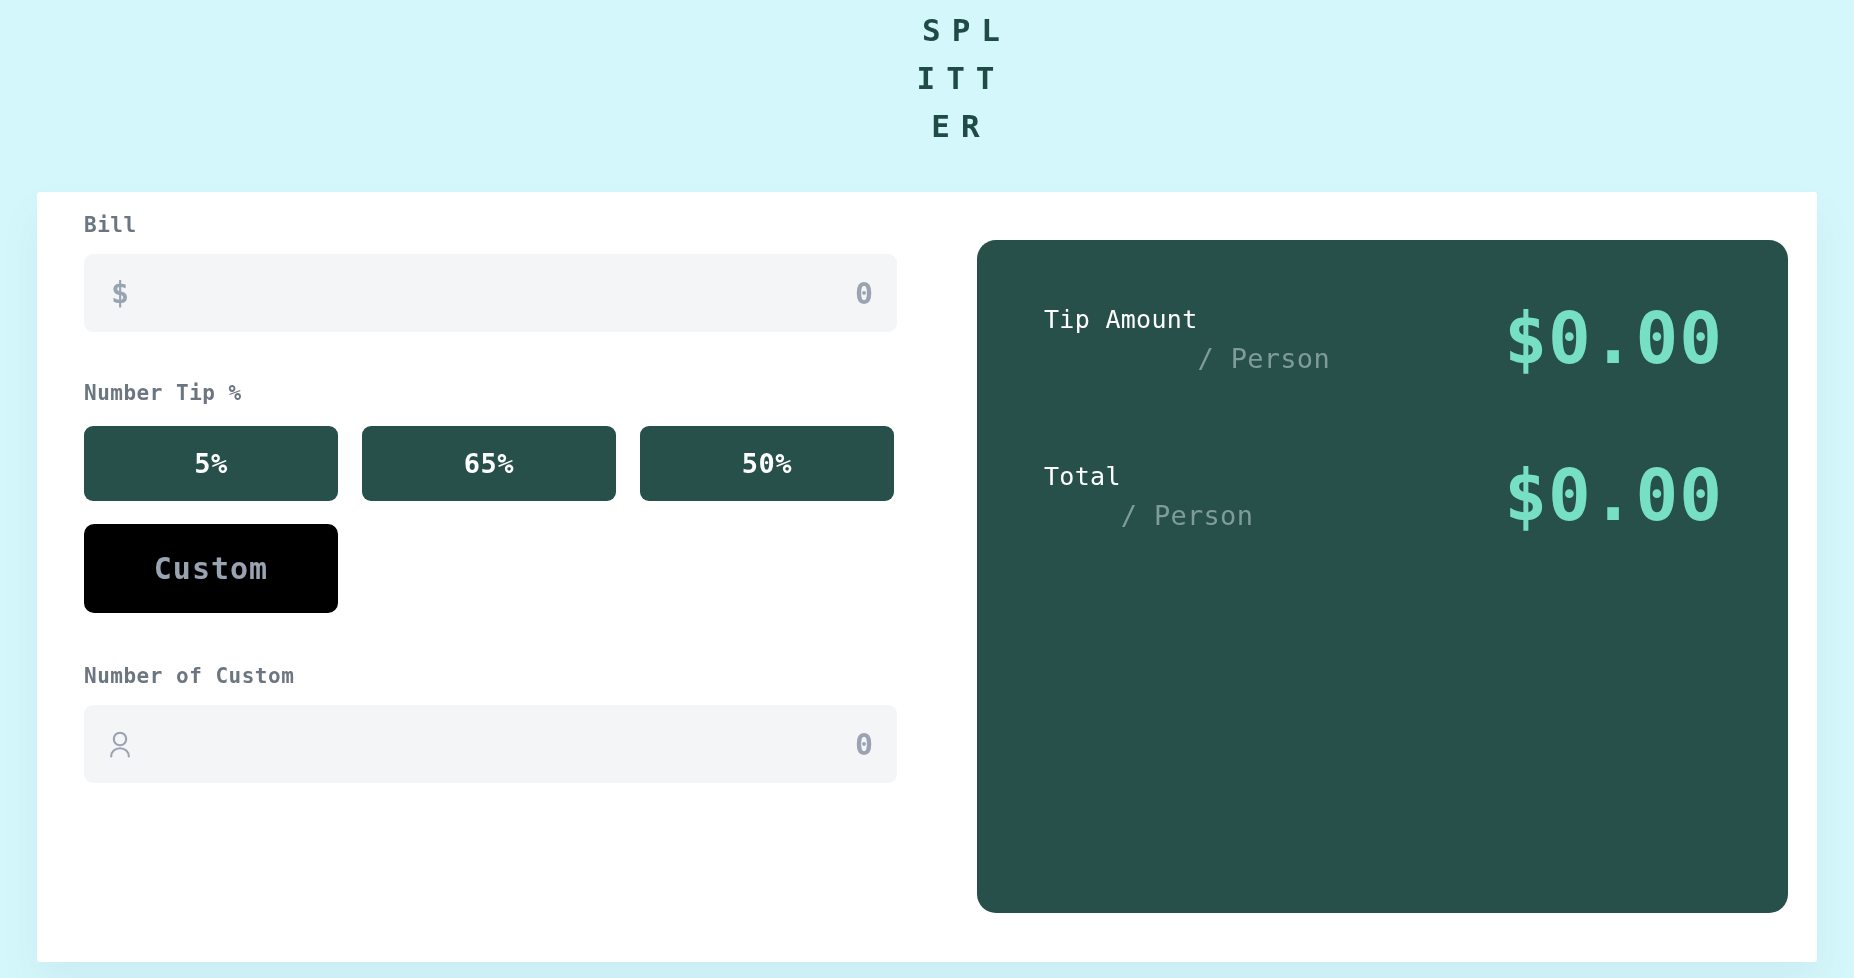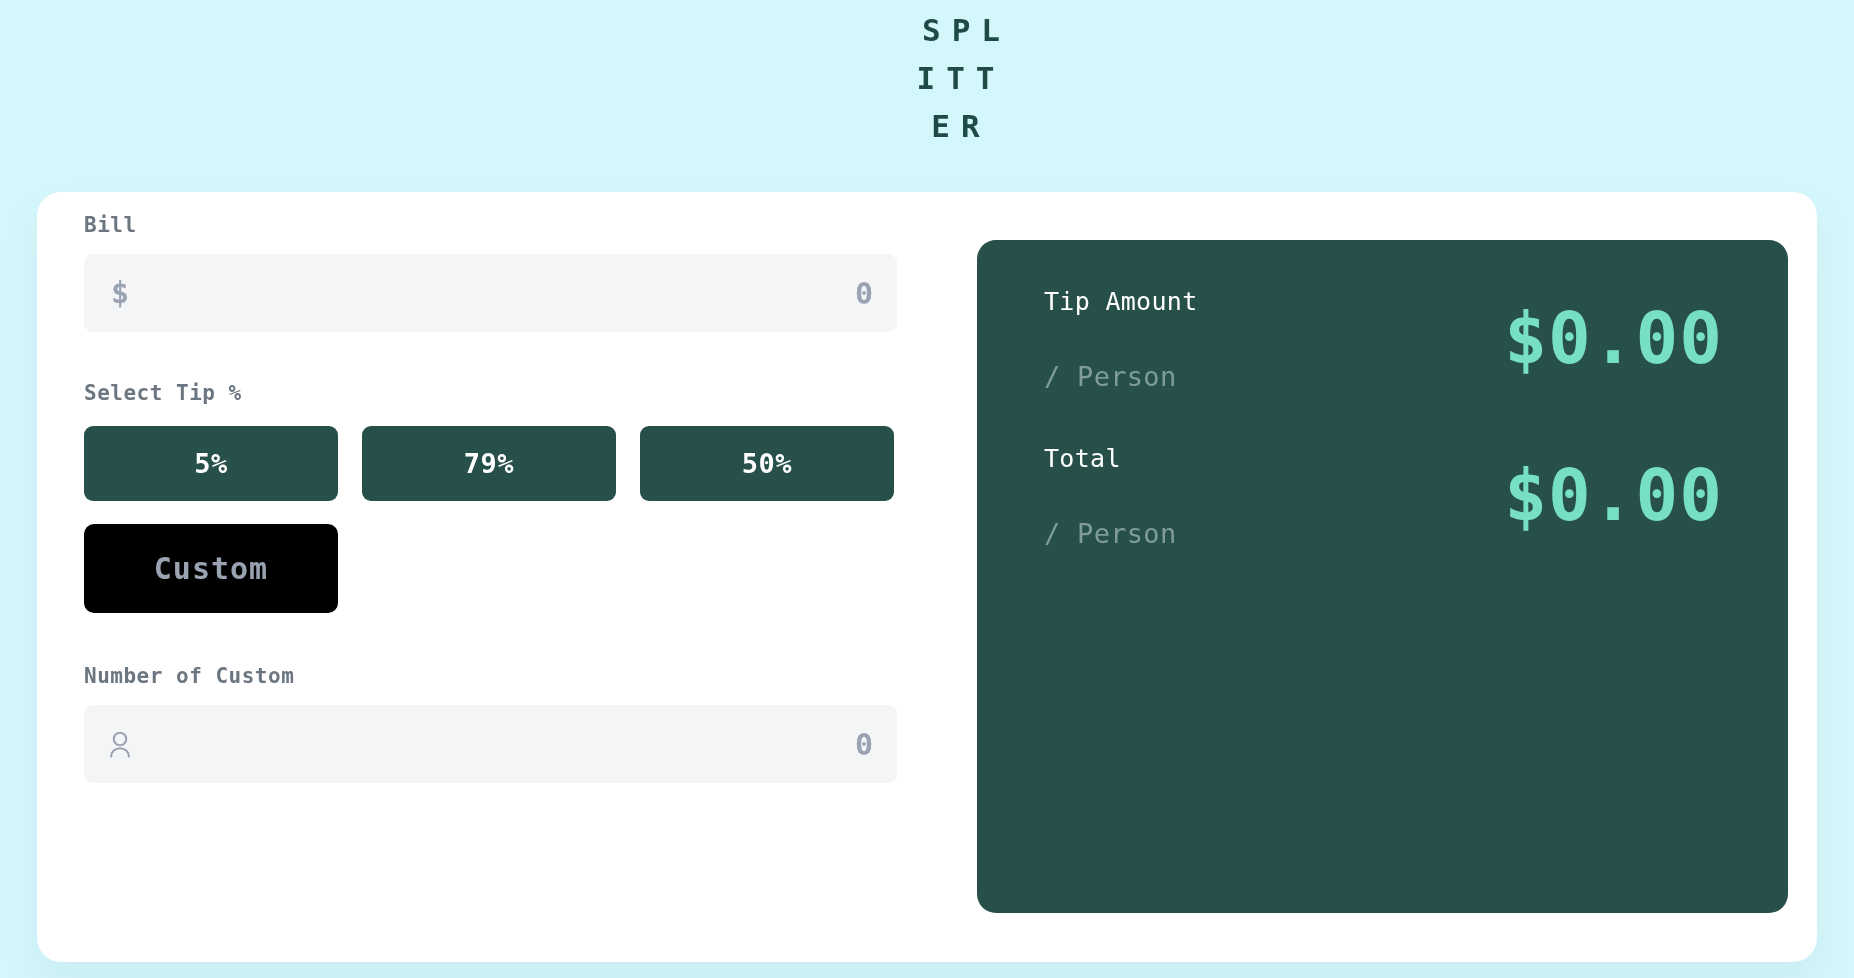--- a/index.html
+++ b/index.html
@@ -42,21 +42,21 @@
   }
 
   
   .card {
     position: absolute;
     left: 37px;
     top: 192px;
     width: 1780px;
     height: 770px;
     background: #ffffff;
-    border-radius: 24px;
+    border-radius: 3px;
     box-shadow: 0 22px 40px rgba(60, 120, 130, 0.07);
   }
 
   
   .left-col {
     position: absolute;
     left: 47px;
     top: 20px;
     width: 860px;
   }
@@ -172,21 +172,21 @@
   }
 
   .result-row {
     display: flex;
     align-items: center;
     justify-content: space-between;
     height: 92px;
   }
   .result-row.second { margin-top: 65px; }
 
-  .result-labels { display: flex; flex-direction: column; }
+  .result-labels { display: flex; flex-direction: row; }
   .result-title {
     font-family: "DejaVu Sans Mono", "Liberation Mono", monospace;
     font-size: 25px;
     color: #ffffff;
     line-height: 36px;
     letter-spacing: 0.3px;
   }
   .result-sub {
     font-family: "DejaVu Sans Mono", "Liberation Mono", monospace;
     font-size: 27px;
@@ -237,24 +237,24 @@
       <span class="field-label">Bill</span>
       <div class="input-wrap">
         <span class="input-icon">
           <span class="dollar-glyph">$</span>
         </span>
         <span class="input-value">0</span>
       </div>
     </div>
 
     <div class="tip-section">
-      <span class="field-label">Select Tip %</span>
+      <span class="field-label">Number Tip %</span>
       <div class="tip-grid">
         <button class="tip-btn">5%</button>
-        <button class="tip-btn">79%</button>
+        <button class="tip-btn">65%</button>
         <button class="tip-btn">50%</button>
         <div class="tip-custom">Custom</div>
       </div>
     </div>
 
     <div class="people-section">
       <span class="field-label">Number of Custom</span>
       <div class="input-wrap">
         <span class="input-icon">
           <svg width="24" height="27" viewBox="0 0 24 27" fill="none" aria-hidden="true">

